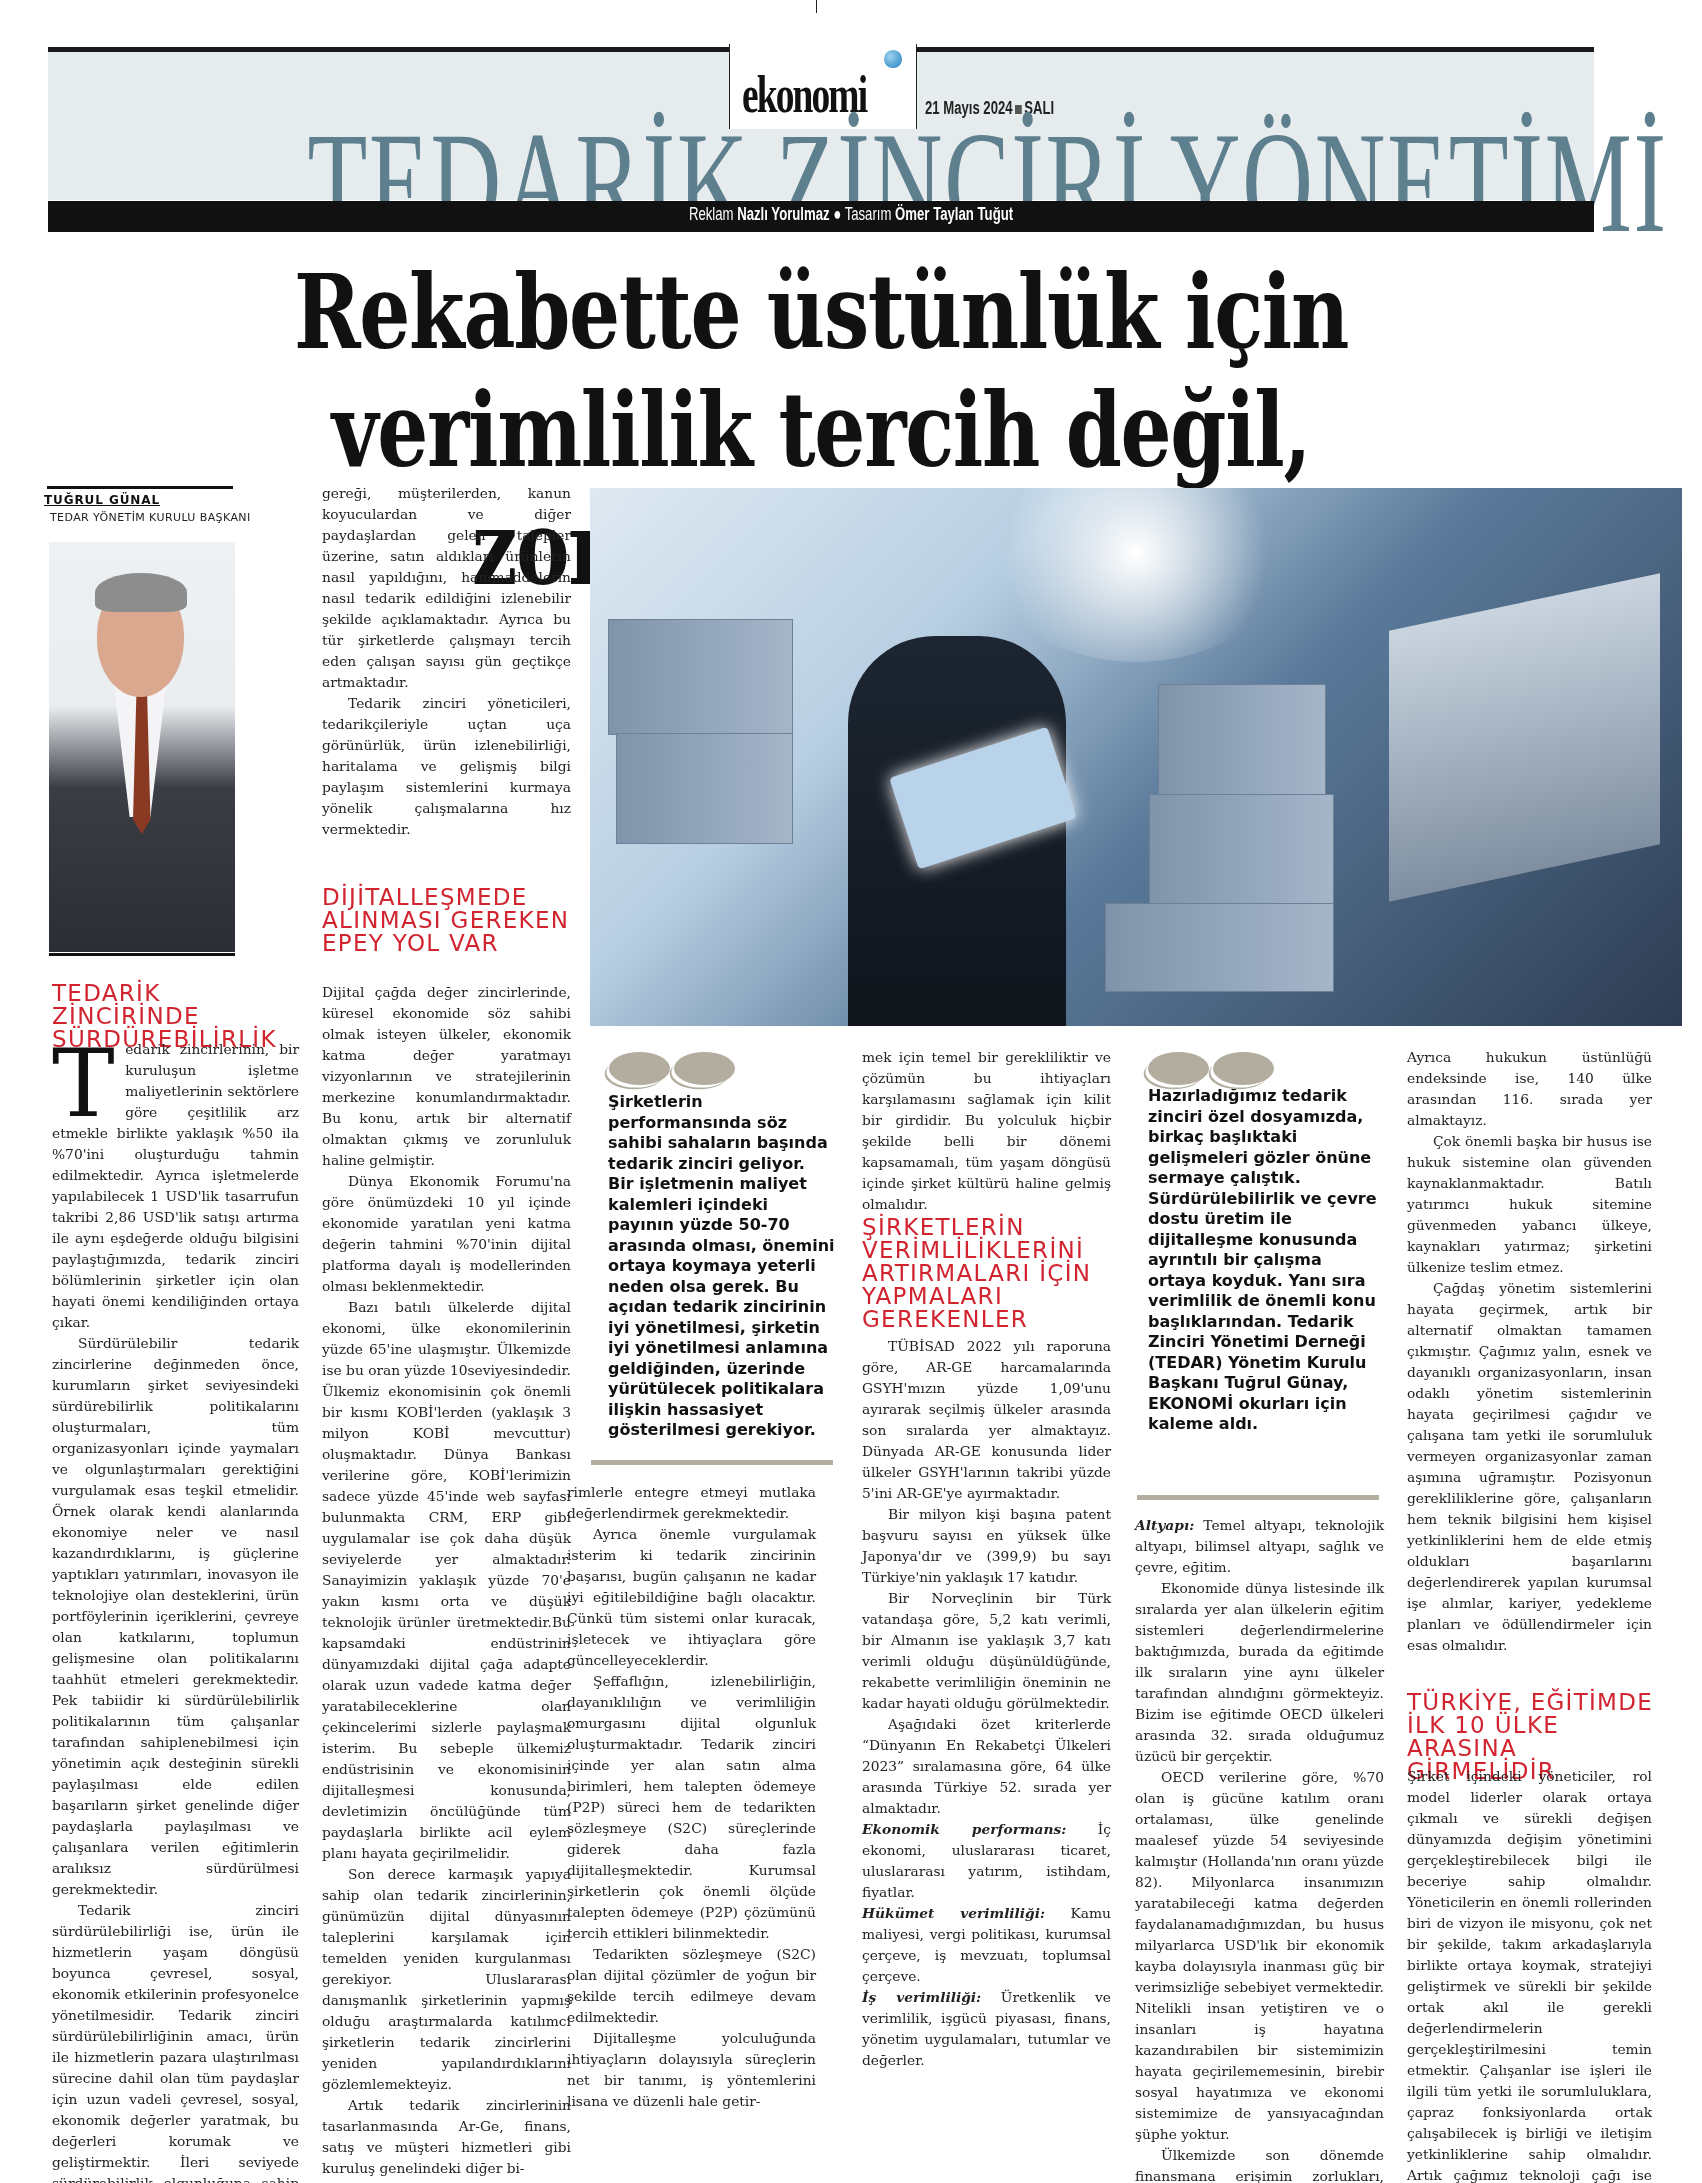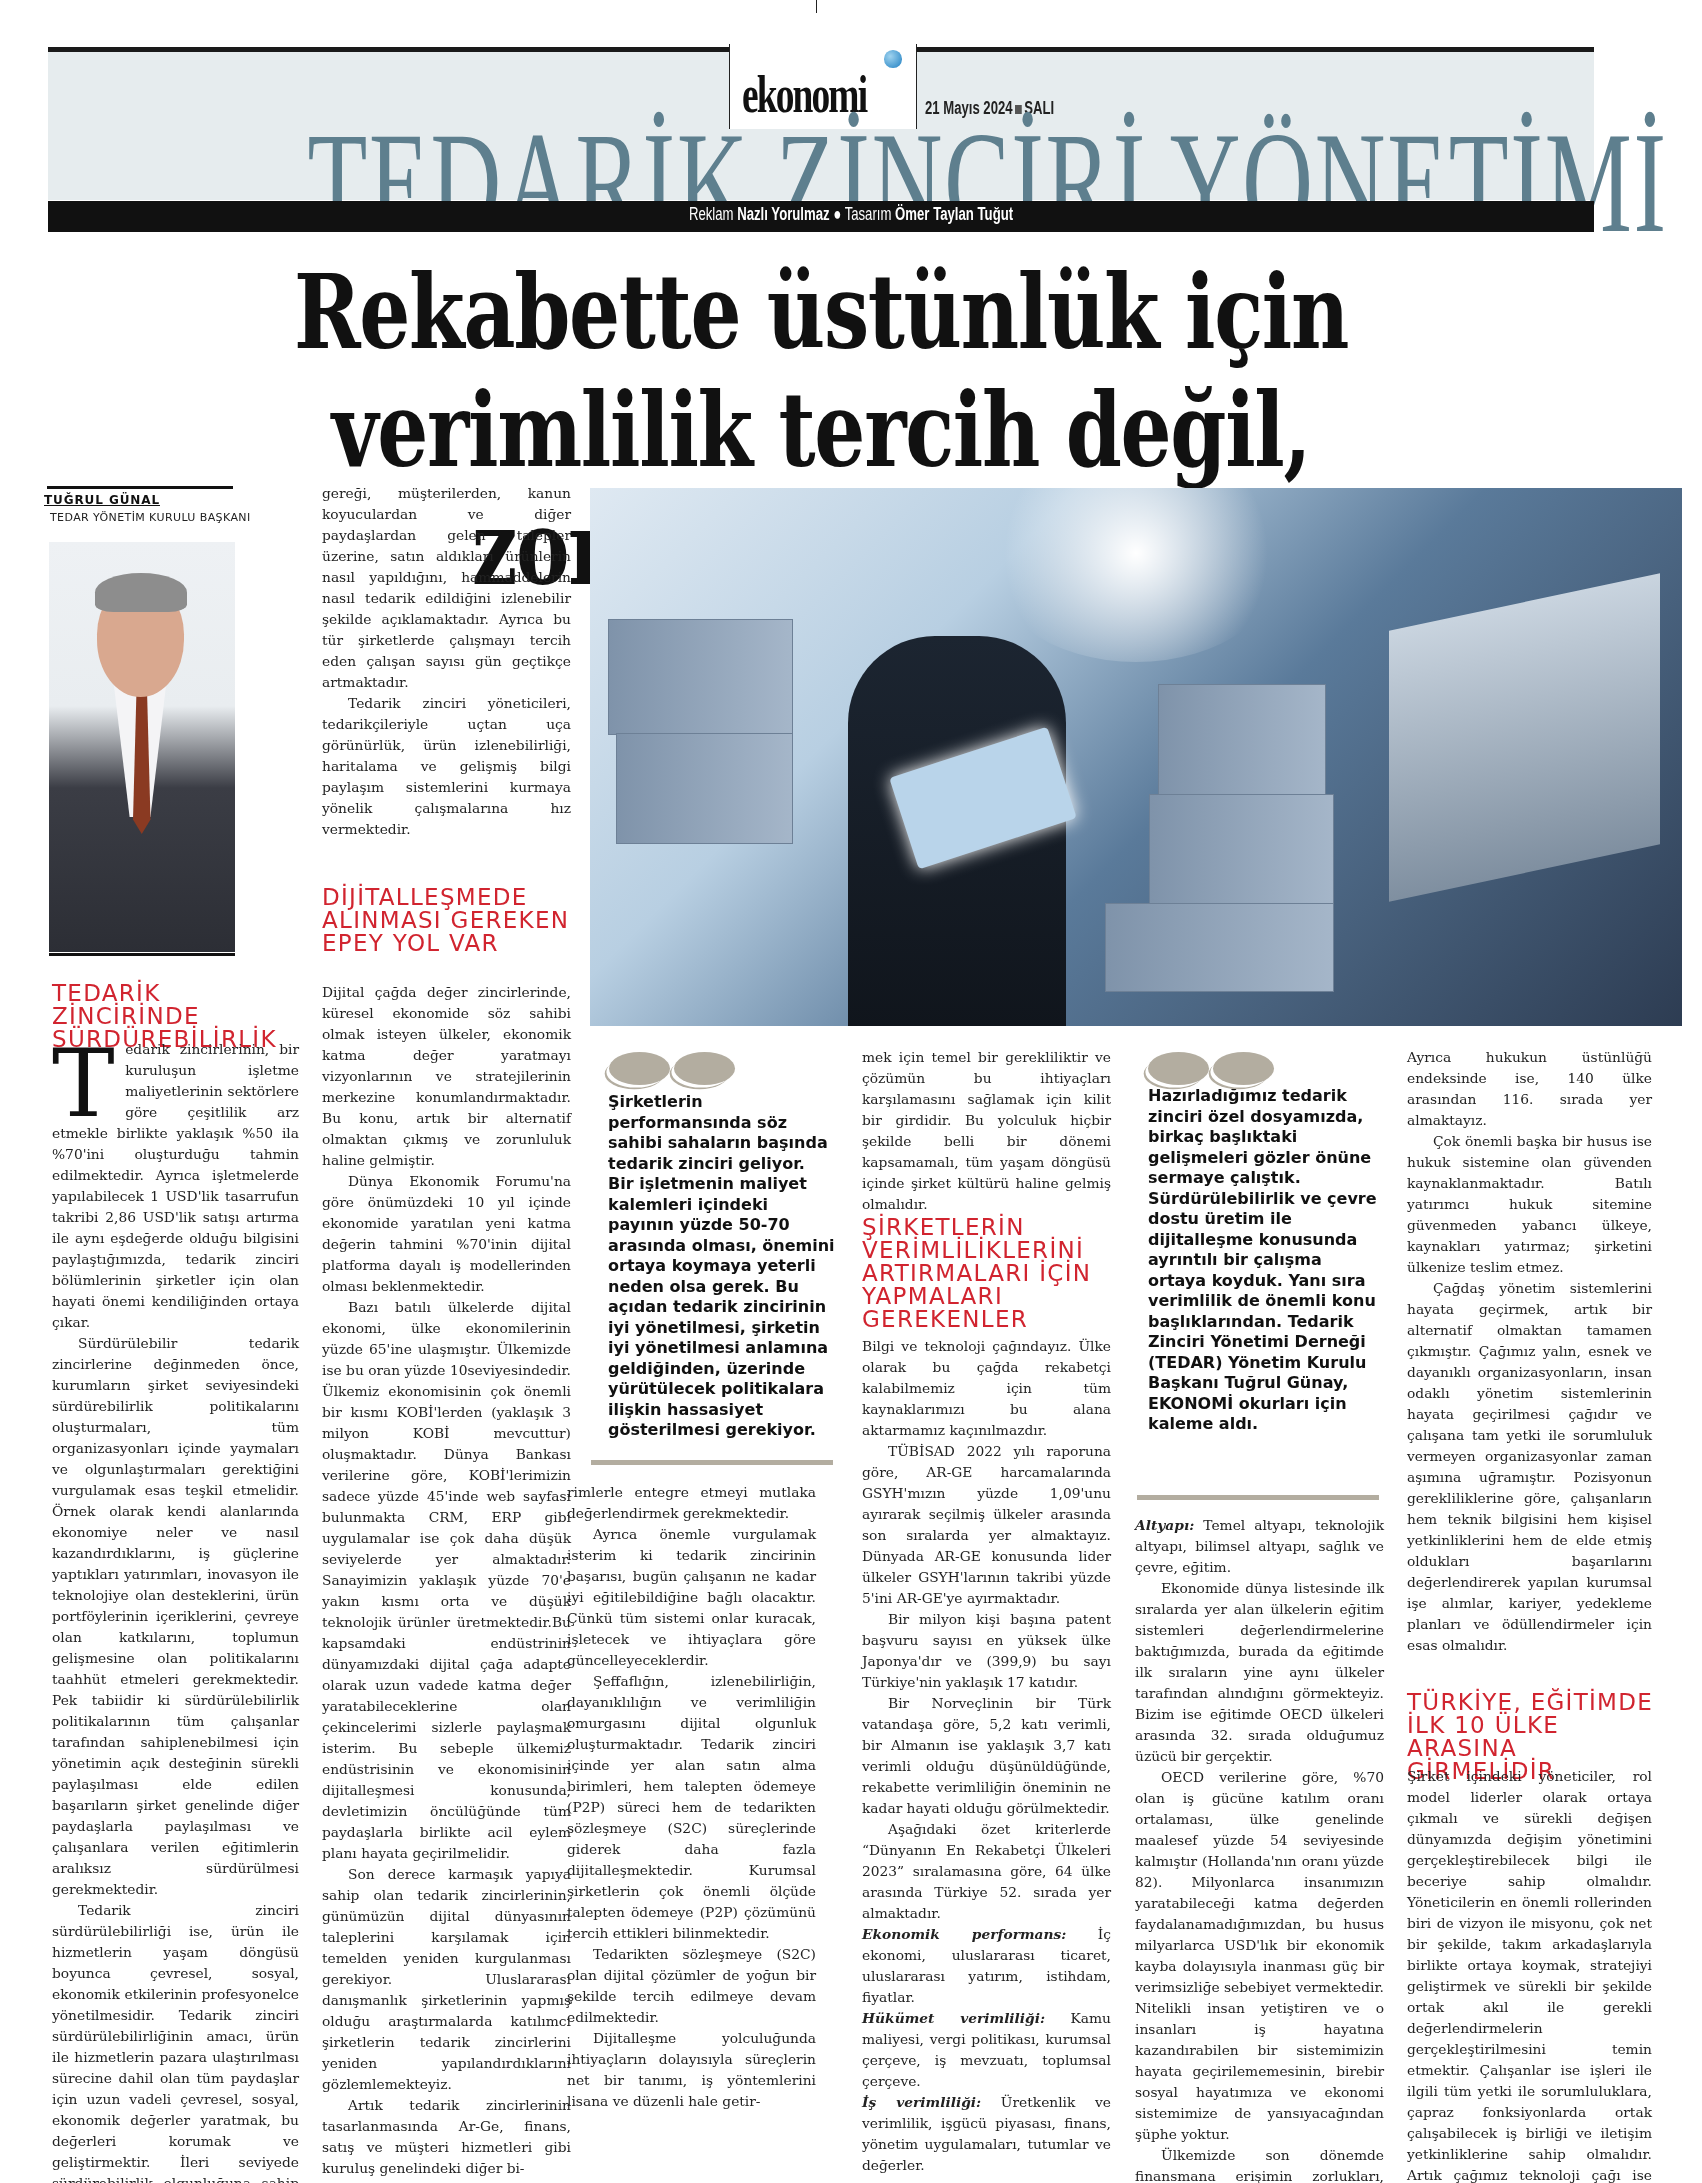--- a/index.html
+++ b/index.html
@@ -135,21 +135,20 @@
   <p>Şeffaflığın, izlenebilirliğin, dayanıklılığın ve verimliliğin omurgasını dijital olgunluk oluşturmaktadır. Tedarik zinciri içinde yer alan satın alma birimleri, hem talepten ödemeye (P2P) süreci hem de tedarikten sözleşmeye (S2C) süreçlerinde giderek daha fazla dijitalleşmektedir. Kurumsal şirketlerin çok önemli ölçüde talepten ödemeye (P2P) çözümünü tercih ettikleri bilinmektedir.</p>
   <p>Tedarikten sözleşmeye (S2C) olan dijital çözümler de yoğun bir şekilde tercih edilmeye devam edilmektedir.</p>
   <p>Dijitalleşme yolculuğunda ihtiyaçların dolayısıyla süreçlerin net bir tanımı, iş yöntemlerini lisana ve düzenli hale getir-</p>
 </div>
 
 <div class="col" style="left:862px;top:1047px;width:249px;">
   <p class="noindent">mek için temel bir gerekliliktir ve çözümün bu ihtiyaçları karşılamasını sağlamak için kilit bir girdidir. Bu yolculuk hiçbir şekilde belli bir dönemi kapsamamalı, tüm yaşam döngüsü içinde şirket kültürü haline gelmiş olmalıdır.</p>
 </div>
 <div class="subhead" style="left:862px;top:1216px;width:253px;">ŞİRKETLERİN VERİMLİLİKLERİNİ ARTIRMALARI İÇİN YAPMALARI GEREKENLER</div>
 <div class="col crit" style="left:862px;top:1336px;width:249px;">
-  <p class="noindent">Bilgi ve teknoloji çağındayız. Ülke olarak bu çağda rekabetçi kalabilmemiz için tüm kaynaklarımızı bu alana aktarmamız kaçınılmazdır.</p>
   <p>TÜBİSAD 2022 yılı raporuna göre, AR-GE harcamalarında GSYH'mızın yüzde 1,09'unu ayırarak seçilmiş ülkeler arasında son sıralarda yer almaktayız. Dünyada AR-GE konusunda lider ülkeler GSYH'larının takribi yüzde 5'ini AR-GE'ye ayırmaktadır.</p>
   <p>Bir milyon kişi başına patent başvuru sayısı en yüksek ülke Japonya'dır ve (399,9) bu sayı Türkiye'nin yaklaşık 17 katıdır.</p>
   <p>Bir Norveçlinin bir Türk vatandaşa göre, 5,2 katı verimli, bir Almanın ise yaklaşık 3,7 katı verimli olduğu düşünüldüğünde, rekabette verimliliğin öneminin ne kadar hayati olduğu görülmektedir.</p>
   <p>Aşağıdaki özet kriterlerde “Dünyanın En Rekabetçi Ülkeleri 2023” sıralamasına göre, 64 ülke arasında Türkiye 52. sırada yer almaktadır.</p>
   <p class="noindent"><b>Ekonomik performans:</b> <span>İç ekonomi, uluslararası ticaret, uluslararası yatırım, istihdam, fiyatlar.</span></p>
   <p class="noindent"><b>Hükümet verimliliği:</b> <span>Kamu maliyesi, vergi politikası, kurumsal çerçeve, iş mevzuatı, toplumsal çerçeve.</span></p>
   <p class="noindent"><b>İş verimliliği:</b> <span>Üretkenlik ve verimlilik, işgücü piyasası, finans, yönetim uygulamaları, tutumlar ve değerler.</span></p>
 </div>
 
 <div class="quote-marks" style="left:1148px;top:1052px;">

